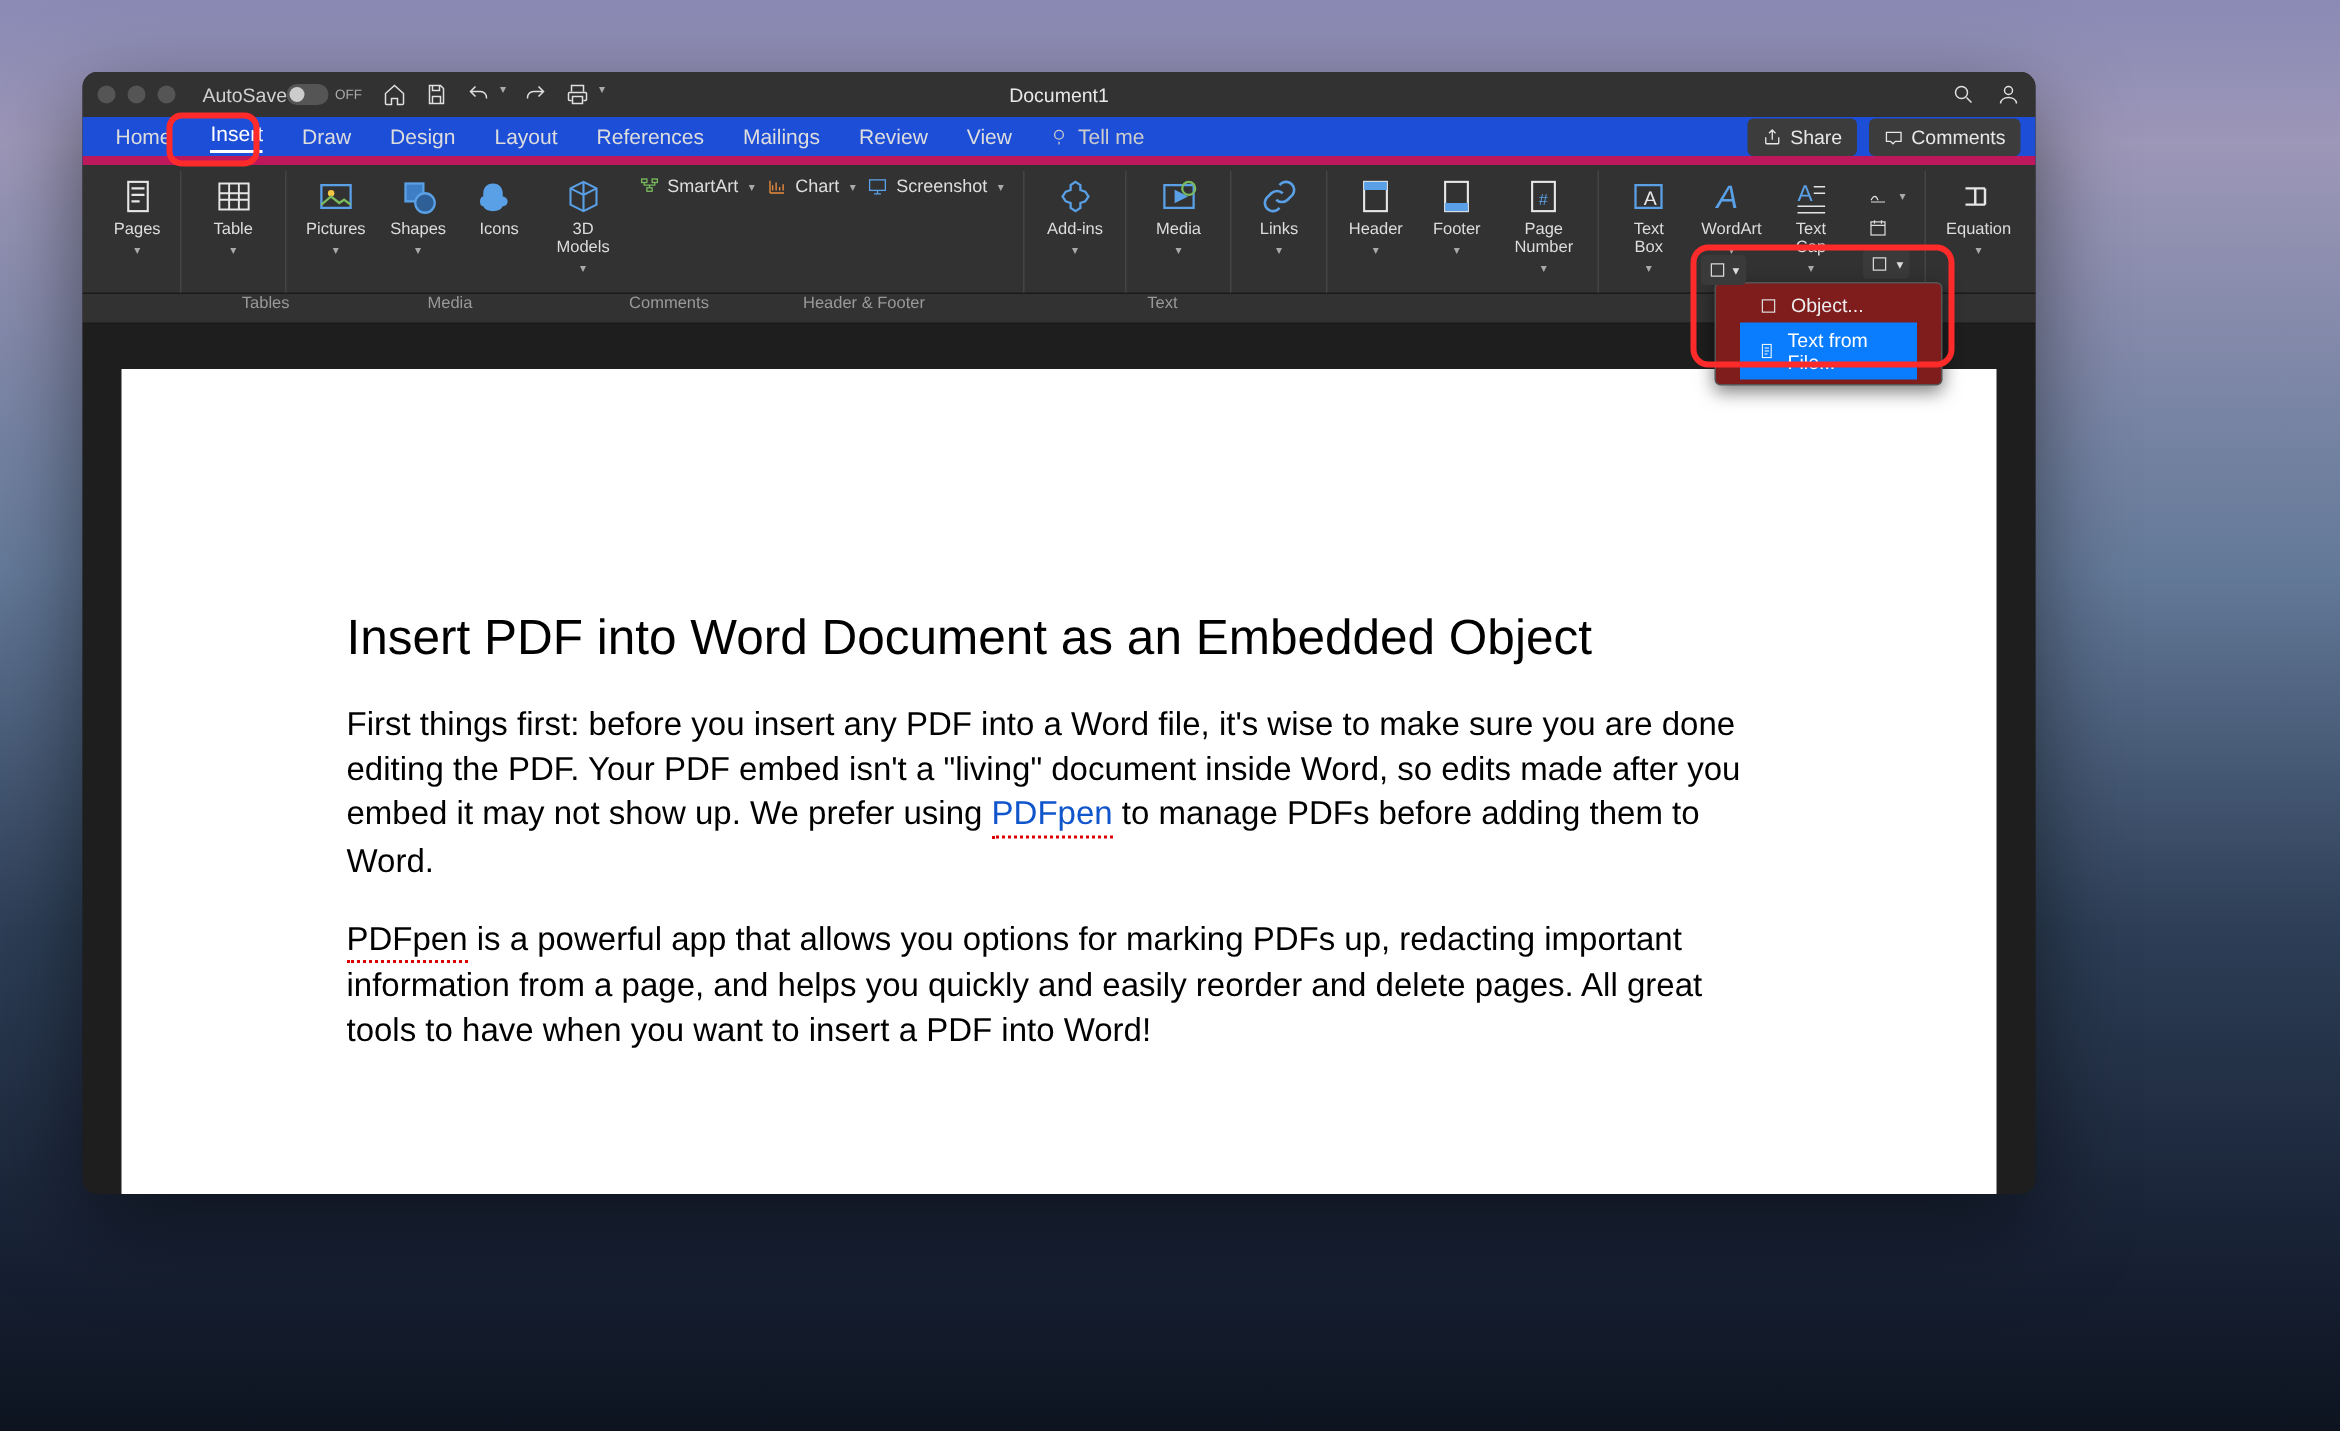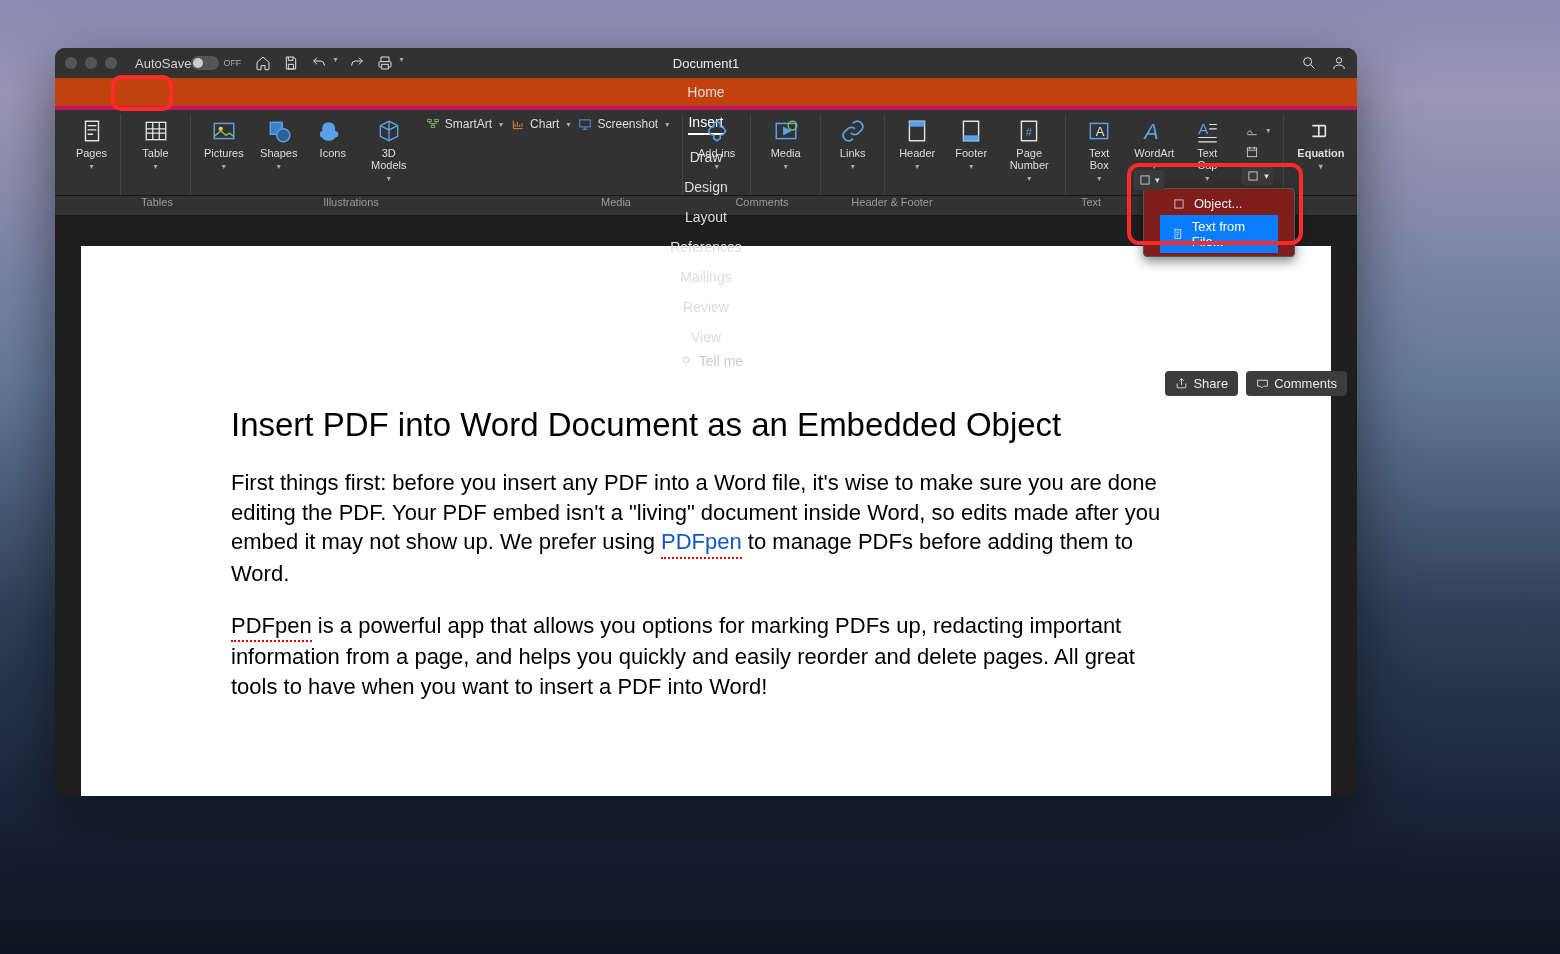--- a/index.html
+++ b/index.html
@@ -49,28 +49,27 @@
 .qa-dropdown-arrow { font-size: 8px; color:#aaa; margin-left:-6px; }
 
 .doc-title { position:absolute; left:50%; transform:translateX(-50%); color:#e8e8e8; font-size:13px; }
 
 .titlebar-right { margin-left:auto; display:flex; align-items:center; gap:14px; color:#e0e0e0; }
 .titlebar-right svg { width:16px; height:16px; fill:none; stroke:#e0e0e0; stroke-width:1.5; }
 
 
 .tab-row {
   height: 32px;
-  background: #c2410c;
+  background: #1d4ed8;
   display:flex;
   align-items:center;
   padding: 0 10px;
   gap: 2px;
-  border-bottom: 4px solid #be185d;
+  border-bottom: 6px solid #be185d;
   position: relative;
-  flex-direction: column;
 }
 .tab {
   padding: 6px 12px;
   color: #ddd;
   font-size: 14px;
   cursor:pointer;
   border-radius: 4px 4px 0 0;
 }
 .tab.active { color:#fff; }
 .tab.active .tab-underline { display:block; }
@@ -110,21 +109,21 @@
   border-bottom:1px solid #1a1a1a;
 }
 .ribbon-group {
   display:flex;
   flex-direction:column;
   align-items:center;
   padding: 2px 10px 2px 10px;
   border-right: 1px solid #444;
   position:relative;
 }
-.ribbon-group:last-child { border-right:none;font-weight:bold; }
+.ribbon-group:last-child { border-right:none; }
 .ribbon-group-items { display:flex; gap:10px; align-items:flex-start; flex:1;}
 .ribbon-btn {
   display:flex;
   flex-direction:column;
   align-items:center;
   justify-content:center;
   color:#ddd;
   font-size:11px;
   gap:3px;
   cursor:pointer;
@@ -576,22 +575,21 @@
             </div>
           <span style="white-space:pre-line">Advanced
 Symbol</span>
         </div>
       </div>
     </div>
   </div>
 
   <div class="ribbon-labels-band">
     <div style="width:66px;"></div>
-    <div style="width:72px; text-align:center;">Tables</div>
-    <div style="width:316px; text-align:center;">Illustrations</div>
+    <div style="width:72px; text-align:right;">Tables</div>
     <div style="width:70px;"></div>
     <div style="width:74px; text-align:center;">Media</div>
     <div style="width:68px;"></div>
     <div style="width:82px; text-align:center;">Comments</div>
     <div style="width:178px; text-align:center;">Header &amp; Footer</div>
     <div style="width:220px; text-align:center;">Text</div>
   </div>
 
   <div class="dropdown-highlight" style="left:1072px; top:115px; width:176px; height:82px;"></div>
   <div style="position:absolute; left:1079px; top:122px; display:flex; align-items:center; z-index:46;">

